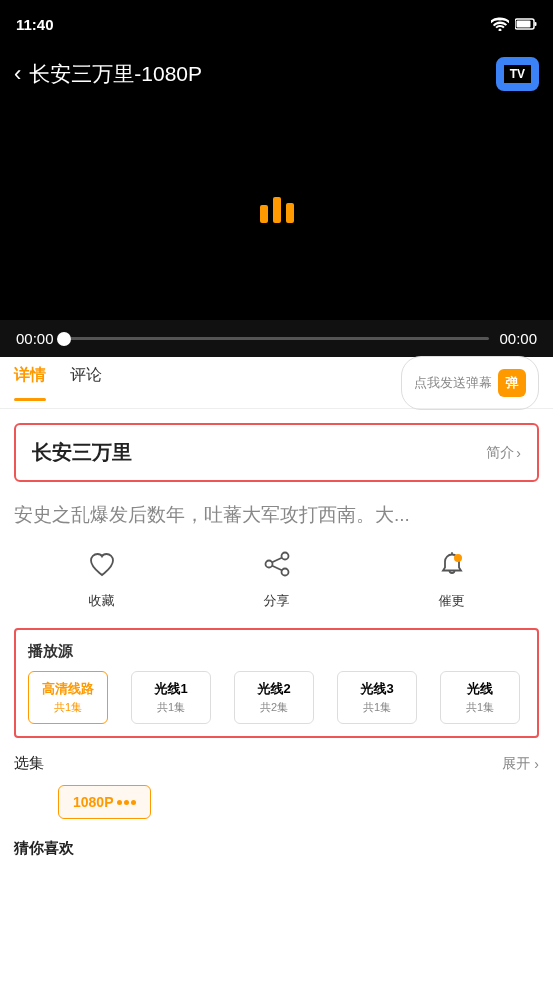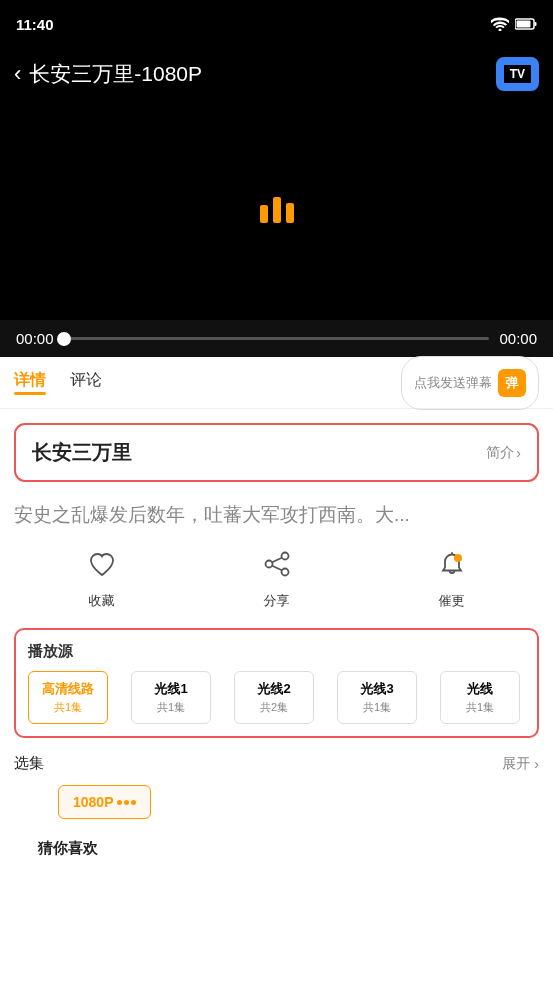--- a/index.html
+++ b/index.html
@@ -128,21 +128,21 @@
       border-bottom: 1px solid #eee;
       height: 52px;
       background: #fff;
       gap: 24px;
     }
     .tab-item {
       font-size: 16px;
       color: #333;
       cursor: pointer;
       position: relative;
-      padding-bottom: 4px;
+      padding-bottom: 15px;
     }
     .tab-item.active {
       color: #f90;
       font-weight: 600;
     }
     .tab-item.active::after {
       content: '';
       position: absolute;
       bottom: 0;
       left: 0;
@@ -178,21 +178,21 @@
 
     
     .content-area {
       padding: 0 14px;
       background: #fff;
     }
 
     
     .movie-title-box {
       border: 2px solid #e55;
-      border-radius: 11px;
+      border-radius: 6px;
       margin: 14px 0 0 0;
       padding: 14px 16px;
       display: flex;
       align-items: center;
       justify-content: space-between;
     }
     .movie-title-text {
       font-size: 20px;
       font-weight: 600;
       color: #222;
@@ -231,21 +231,21 @@
       justify-content: center;
     }
     .action-label {
       font-size: 13px;
       color: #333;
     }
 
     
     .source-box {
       border: 2px solid #e55;
-      border-radius: 10px;
+      border-radius: 4px;
       padding: 12px;
       margin-bottom: 16px;
     }
     .source-title {
       font-size: 15px;
       color: #333;
       font-weight: 600;
       margin-bottom: 10px;
     }
     .source-list {
@@ -339,21 +339,20 @@
       background: #f90;
       border-radius: 50%;
     }
 
     
     .recommend-title {
       font-size: 15px;
       color: #222;
       font-weight: 600;
       margin-bottom: 10px;
-      margin-left: 24px;
     }
   </style>
 </head>
 <body>
 
 <div class="status-bar">
   <span class="status-time">11:40</span>
   <div class="status-icons">
 
     <svg width="18" height="14" viewBox="0 0 18 14">

